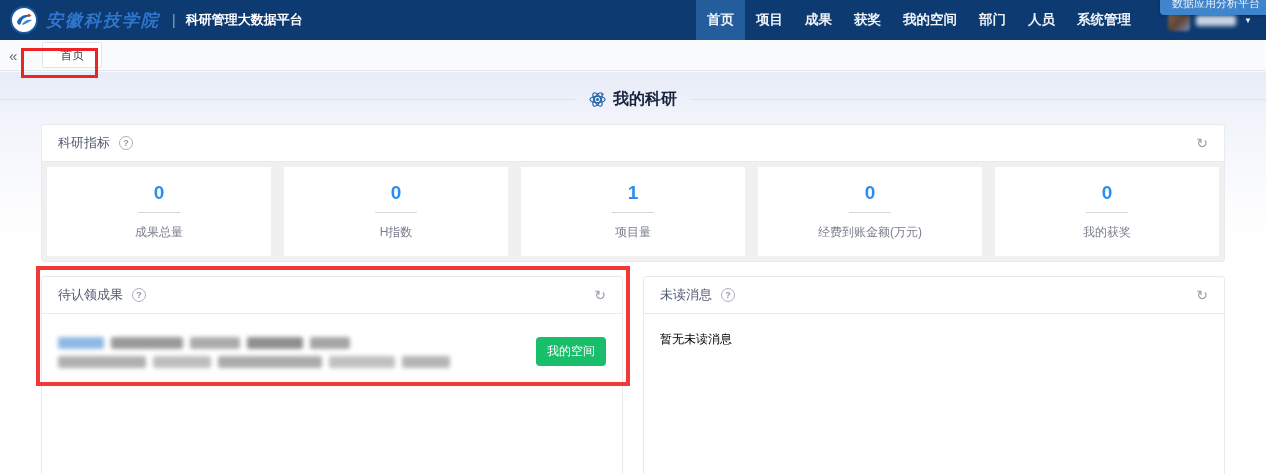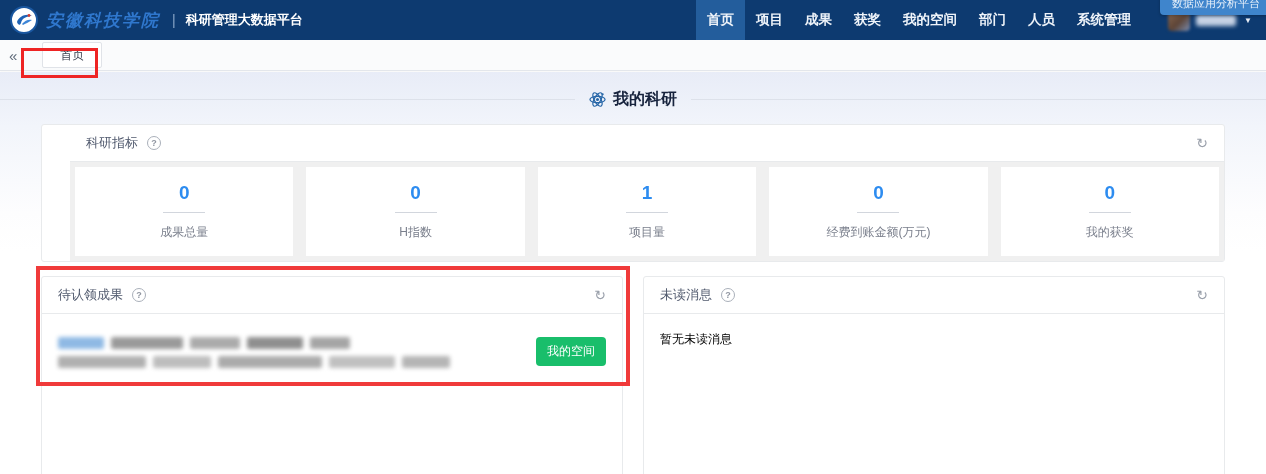--- a/index.html
+++ b/index.html
@@ -48,21 +48,21 @@
   .atom-icon { width:17px; height:17px; }
   .section-title { font-size:16px; font-weight:bold; color:#17233d; }
 
   .card { background:#fff; border:1px solid #e8eaec; border-radius:3px; }
   .card-header { height:37px; display:flex; align-items:center; padding:0 16px; border-bottom:1px solid #e8eaec; }
   .card-title { font-size:13px; color:#515a6e; }
   .help-icon { width:14px; height:14px; border:1px solid #aab0ba; border-radius:50%; color:#8f95a0;
     font-size:9px; display:flex; align-items:center; justify-content:center; margin-left:9px; font-weight:bold; }
   .refresh-icon { margin-left:auto; color:#9aa0ab; font-size:14px; cursor:pointer; line-height:1; }
 
-  .metrics-card { margin:14px 41px 0;padding-left:28px; }
+  .metrics-card { margin:14px 41px 0; }
   .metrics-body { background:#f0f0f0; padding:5px; display:flex; gap:13px; height:99px; }
   .stat-box { flex:1; background:#fff; display:flex; flex-direction:column; align-items:center; justify-content:center; }
   .stat-value { font-size:19px; font-weight:bold; color:#2d8cf0; line-height:1; }
   .stat-divider { width:42px; height:1px; background:#d2d6dd; margin:10px 0 11px; }
   .stat-label { font-size:12px; color:#7a7f8c; }
 
   .cards-row { margin:14px 41px 0; display:flex; gap:20px; height:230px; }
   .half-card { flex:1; display:flex; flex-direction:column; }
 
   .claims-body { padding:23px 16px 0; display:flex; justify-content:space-between; align-items:flex-start; }

